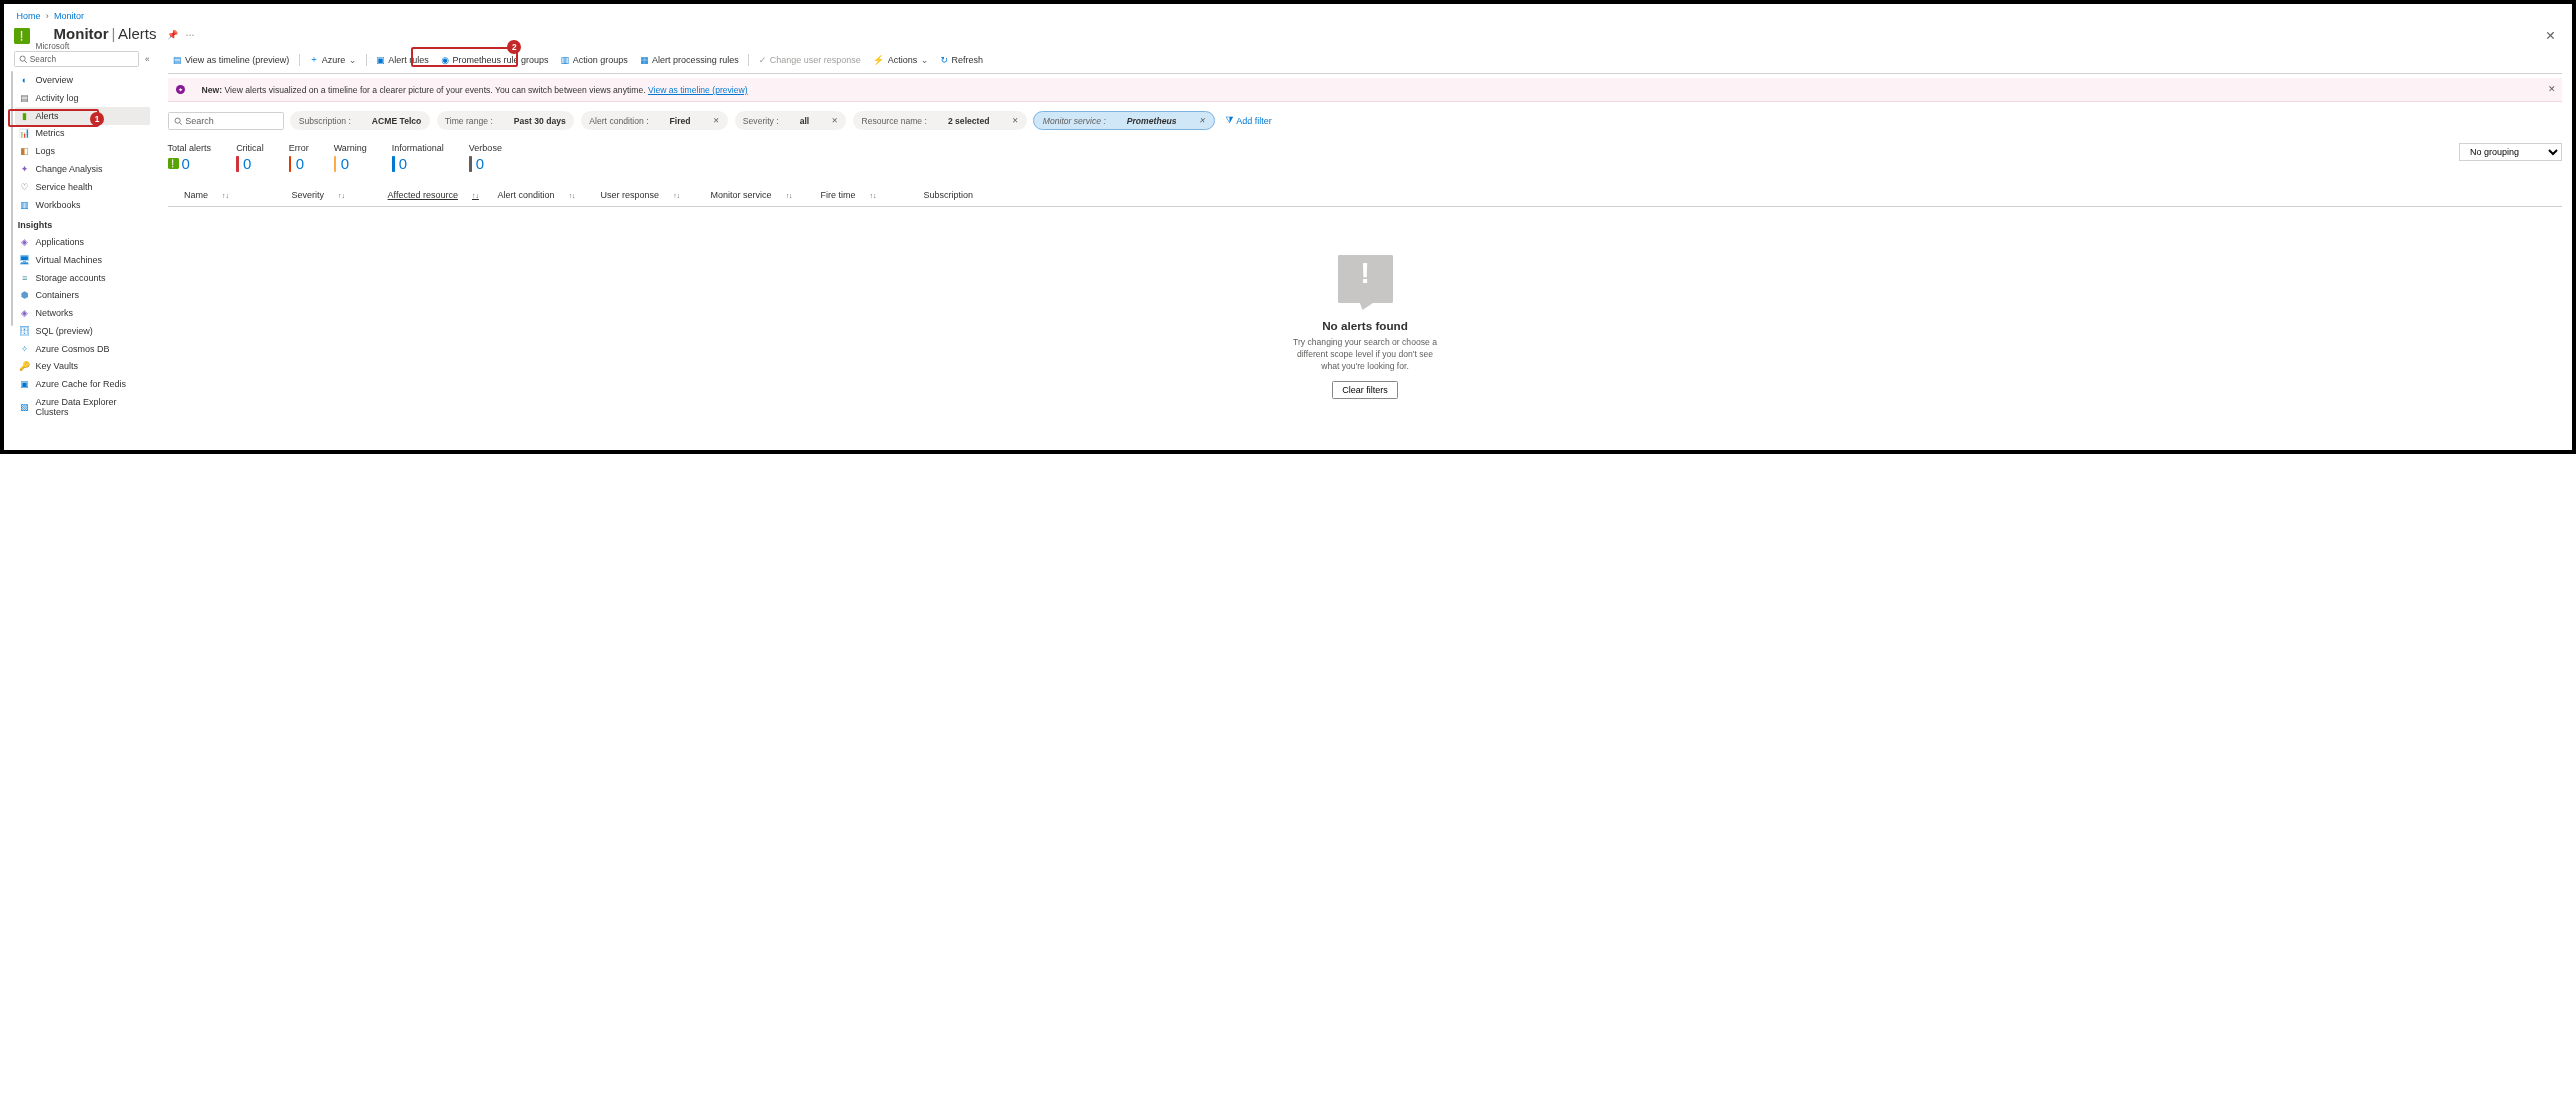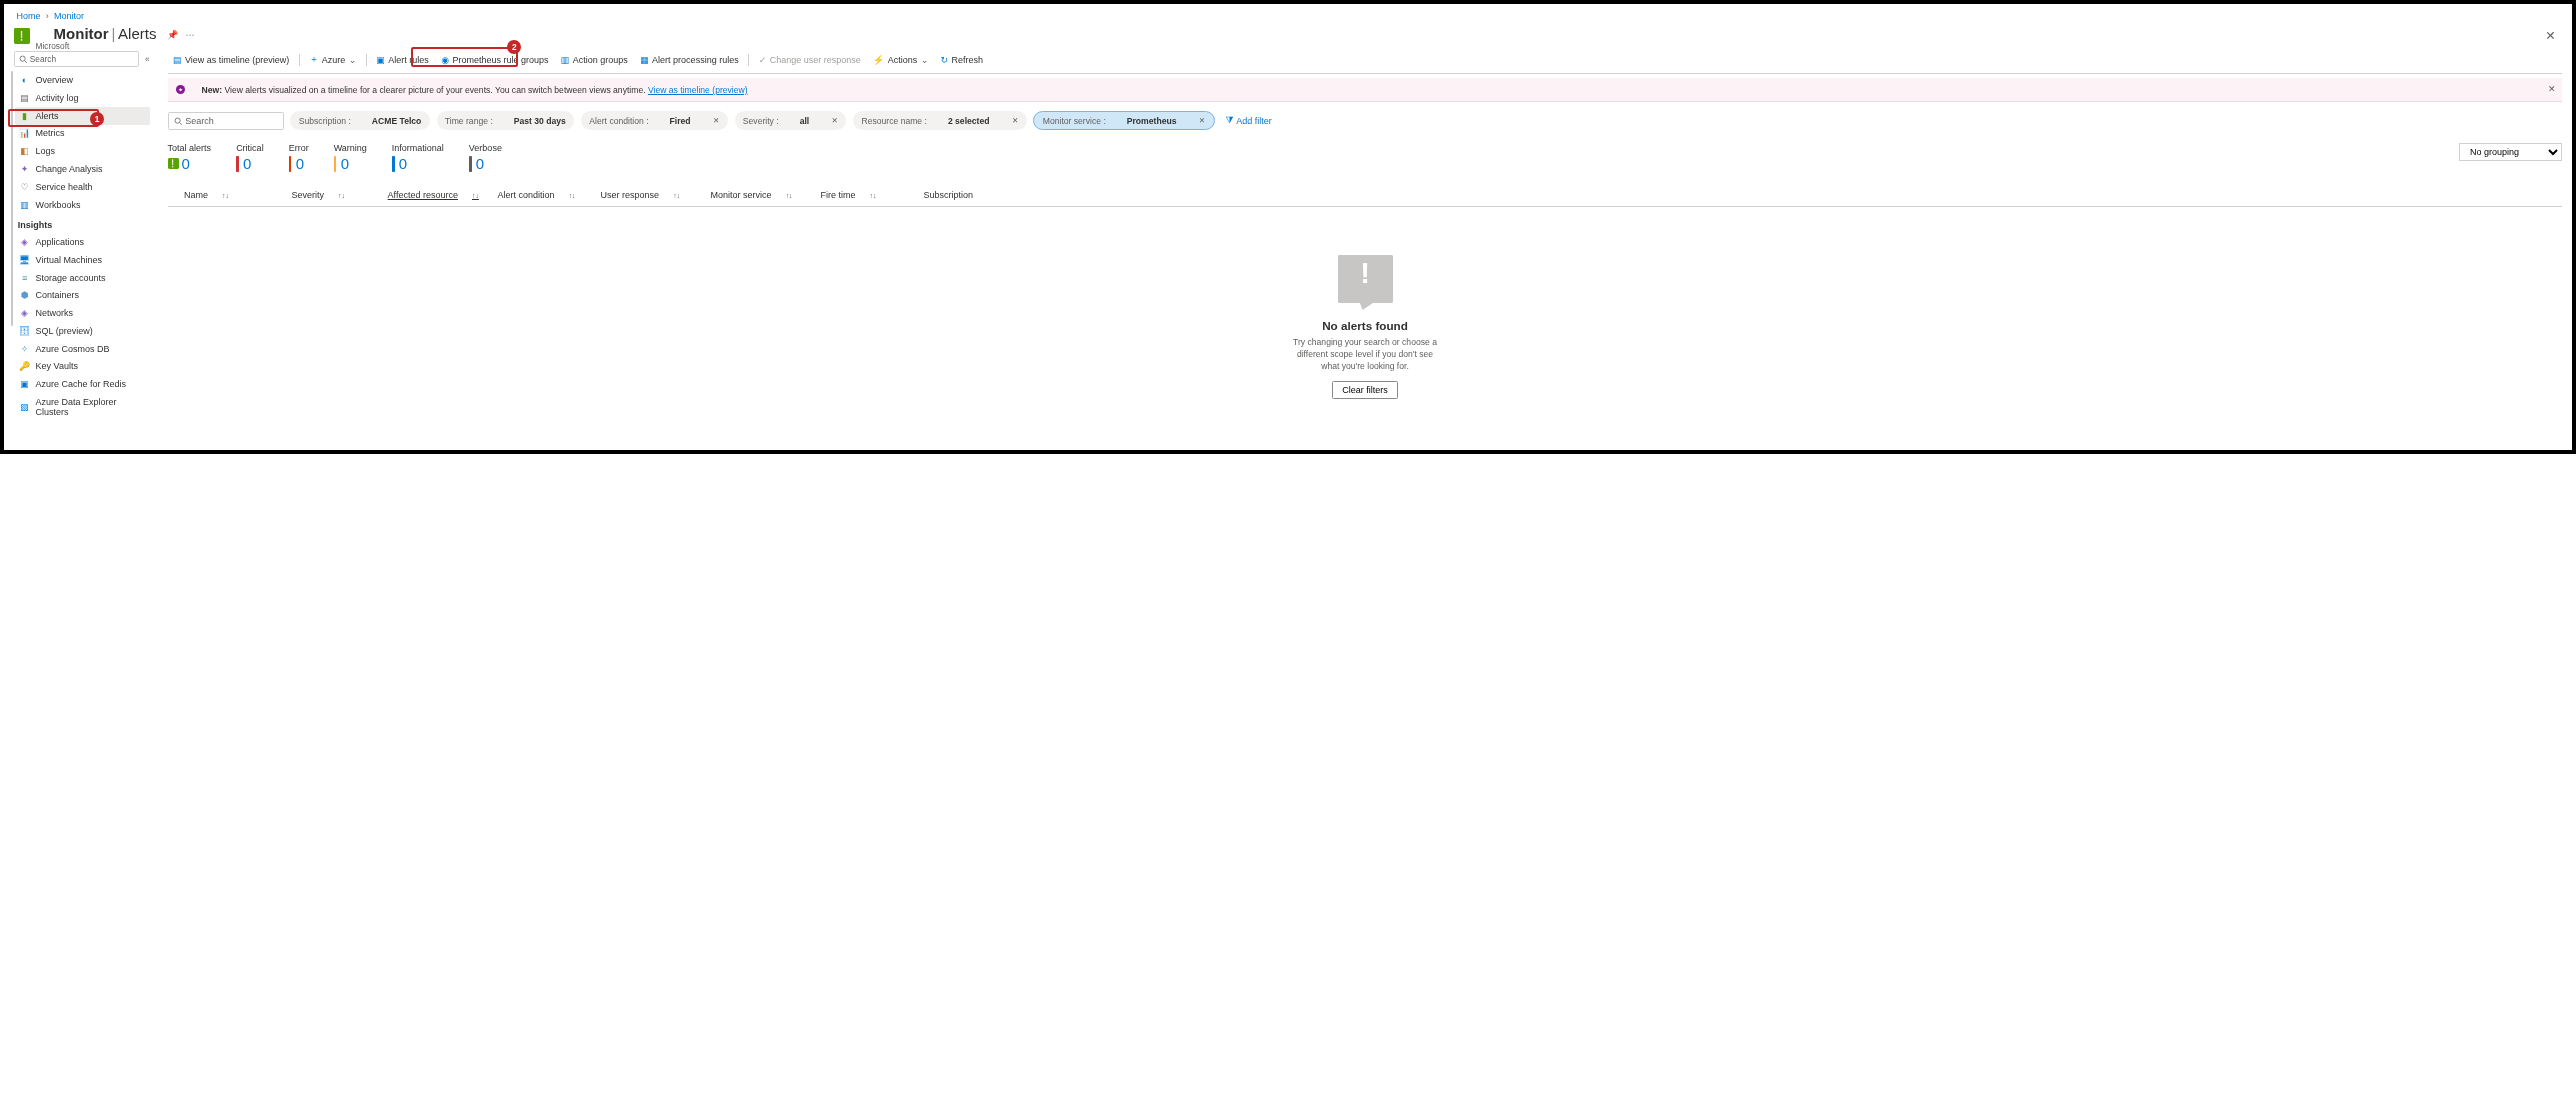--- a/index.html
+++ b/index.html
@@ -71,21 +71,21 @@
   .banner .dot { width:9.6px; height:9.6px; border-radius:50%; background:var(--azure-purple); color:#fff; display:flex; align-items:center; justify-content:center; font-size:6.2px; flex-shrink:0;}
   .banner a { color:var(--azure-blue);}
   .banner .dismiss { position:absolute; right:6.9px; top:5.5px; color:#605e5c; cursor:pointer; font-size:9px;}
 
   
   .filter-row { display:flex; align-items:center; gap:6.9px; margin-top:9.6px; flex-wrap:wrap;}
   .search-box { display:flex; align-items:center; border:0.7px solid var(--border); padding:2.8px 5.5px; border-radius:1.4px; width:116px; font-size:9px; color:var(--text-secondary); height: 18px;}
   .pill { background:var(--pill-bg); border-radius:9.6px; padding:3.4px 8.3px; font-size:8.6px; display:flex; align-items:center; gap:21px;}
   .pill .label { color:var(--text-secondary);}
   .pill .value { font-weight:600;}
-  .pill.selected { background:var(--pill-selected); border:0.7px solid #7bb2e0;}
+  .pill.selected { background:var(--pill-selected); border:0.7px solid #7bb2e0;font-style:italic;}
   .pill .x { color:#605e5c; cursor:pointer; font-size:7.6px; margin-left:1.4px;}
   .add-filter { display:flex; align-items:center; gap:2.8px; color:var(--azure-blue); font-size:9px; cursor:pointer; padding:2.8px 4.1px;}
 
   
   .stats-row { display:flex; align-items:flex-start; margin-top:12.4px; gap:25px; justify-content:space-between;}
   .stats-left { display:flex; gap:25px;}
   .stat .label { font-size:9px; color:var(--text); margin-bottom:2.8px;}
   .stat .value { font-size:15px; color:var(--stat-blue); display:flex; align-items:center; gap:2.8px;}
   .bar { width:2.8px; height:16.5px; display:inline-block; border-radius:0.7px; margin-right:1.4px;}
   .grouping { display:flex; align-items:center;}

